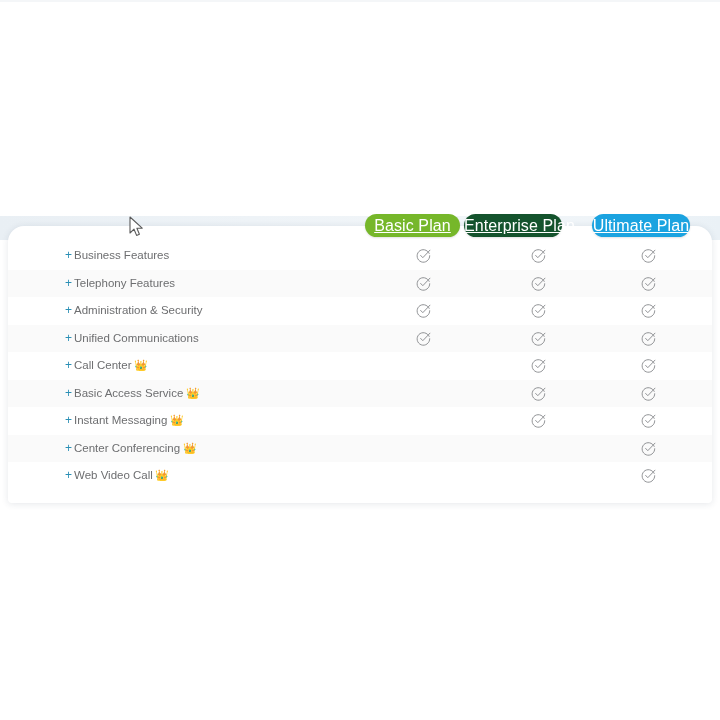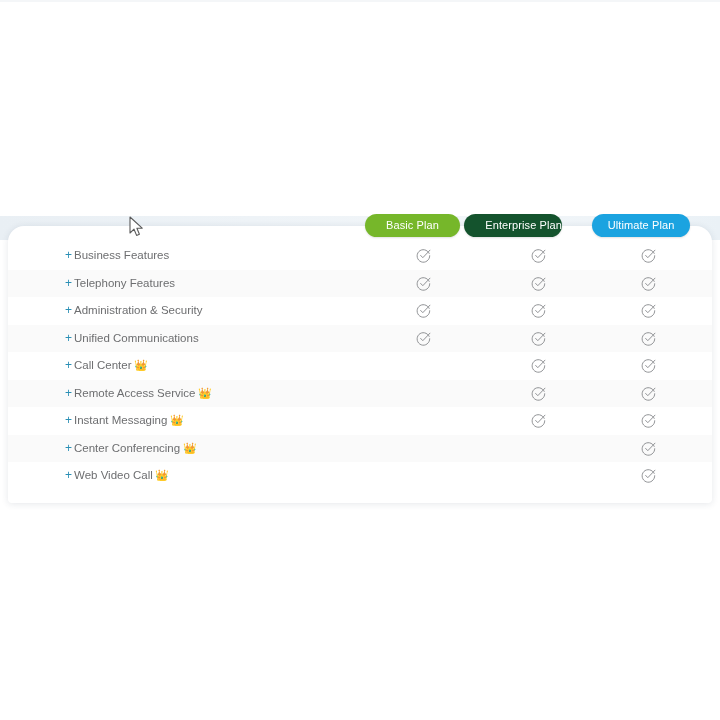--- a/index.html
+++ b/index.html
@@ -43,28 +43,29 @@
     width: 720px;
     height: 24px;
     z-index: 6;
   }
   .pill {
     position: absolute;
     top: 0;
     height: 23px;
     border-radius: 12px;
     color: #ffffff;
-    font-size: 11px;
+    font-size: 16px;
     line-height: 23px;
     text-align: center;
     letter-spacing: .1px;
     white-space: nowrap;
     box-shadow: 0 1px 2px rgba(0,0,0,.12);
     cursor: pointer;
     user-select: none;
+    text-decoration: underline;
   }
   .pill-basic      { left: 365px; width: 95px;  background: #76b72a; }
   .pill-enterprise { left: 464px; width: 98px;  background: #14532d; text-align: right; }
   .pill-ultimate   { left: 592px; width: 98px;  background: #1ba3e0; }
 
   
   .card {
     position: absolute;
     left: 8px;
     top: 226px;
@@ -251,21 +252,21 @@
             </svg>
           </div>
           <div class="cell cell-3">
             <svg class="check-icon" width="15" height="15" viewBox="0 0 20 20">
               <path d="M17.6,7.2 A8.4,8.4 0 1 0 18.3,10.3" fill="none" stroke="#8a8c8f" stroke-width="1.25" stroke-linecap="round"></path>
               <path d="M6.2,9.9 L9.1,12.9 L18.6,2.9" fill="none" stroke="#8a8c8f" stroke-width="1.25" stroke-linecap="round" stroke-linejoin="round"></path>
             </svg>
           </div>
         </div>
         <div class="feature-row striped">
-          <div class="feat-label"><span class="plus">+</span><span>Remote Access Service</span><span class="crown">👑</span></div>
+          <div class="feat-label"><span class="plus">+</span><span>Basic Access Service</span><span class="crown">👑</span></div>
           <div class="cell cell-1"></div>
           <div class="cell cell-2">
             <svg class="check-icon" width="15" height="15" viewBox="0 0 20 20">
               <path d="M17.6,7.2 A8.4,8.4 0 1 0 18.3,10.3" fill="none" stroke="#8a8c8f" stroke-width="1.25" stroke-linecap="round"></path>
               <path d="M6.2,9.9 L9.1,12.9 L18.6,2.9" fill="none" stroke="#8a8c8f" stroke-width="1.25" stroke-linecap="round" stroke-linejoin="round"></path>
             </svg>
           </div>
           <div class="cell cell-3">
             <svg class="check-icon" width="15" height="15" viewBox="0 0 20 20">
               <path d="M17.6,7.2 A8.4,8.4 0 1 0 18.3,10.3" fill="none" stroke="#8a8c8f" stroke-width="1.25" stroke-linecap="round"></path>

